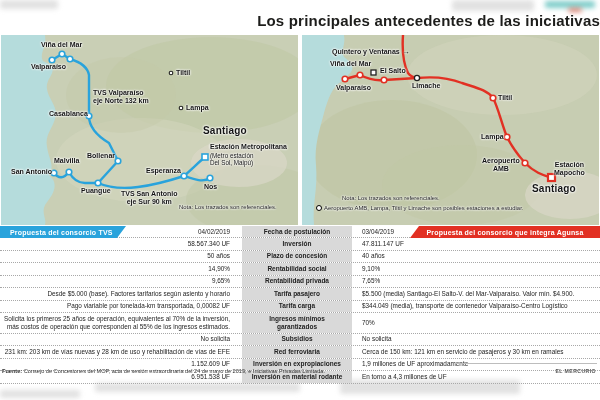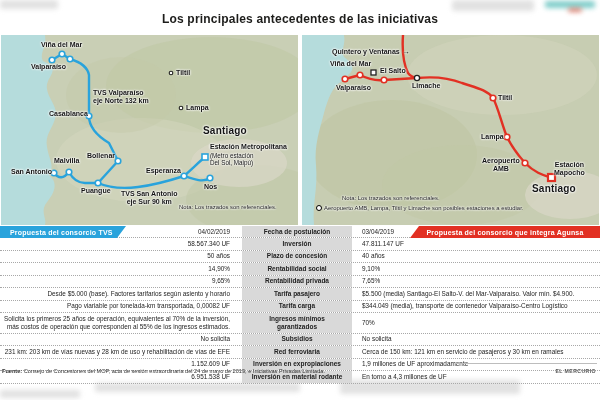--- a/index.html
+++ b/index.html
@@ -6,22 +6,22 @@
   body{width:600px;height:400px;position:relative;background:#ffffff;overflow:hidden;
        font-family:"Liberation Sans",sans-serif;-webkit-font-smoothing:antialiased;}
   :root{--tvs:#29A3DC;--agunsa:#E23023;}
 
   
   .remnant{position:absolute;background:#c9c9c9;filter:blur(2.5px);opacity:.55;border-radius:2px;}
   .remnant.teal{background:#49b8b4;opacity:.7;}
   .remnant.red{background:#d2452e;opacity:.7;}
 
   
-  .page-title{position:absolute;left:0;top:12px;width:600px;text-align:center;
-              font-size:12px;font-weight:bold;color:#1d1d1b;letter-spacing:.2px;}
+  .page-title{position:absolute;left:0;top:12px;width:600px;text-align:right;
+              font-size:15px;font-weight:bold;color:#1d1d1b;letter-spacing:.2px;}
 
   
   .map{position:absolute;top:35px;width:297px;height:190px;overflow:hidden;background:#c9cfb5;}
   .map svg{position:absolute;left:0;top:0;}
   .map-tvs{left:1px;}
   .map-agunsa{left:302px;}
   .mlabel{position:absolute;font-size:7px;font-weight:bold;color:#141414;line-height:1.15;
           white-space:pre-line;text-shadow:0 0 2px #fff,0 0 2px #fff,0 0 3px #fff;}
   .mlabel.big{font-size:10px;letter-spacing:.2px;}
   .mlabel.plain{font-weight:normal;font-size:6.3px;}

